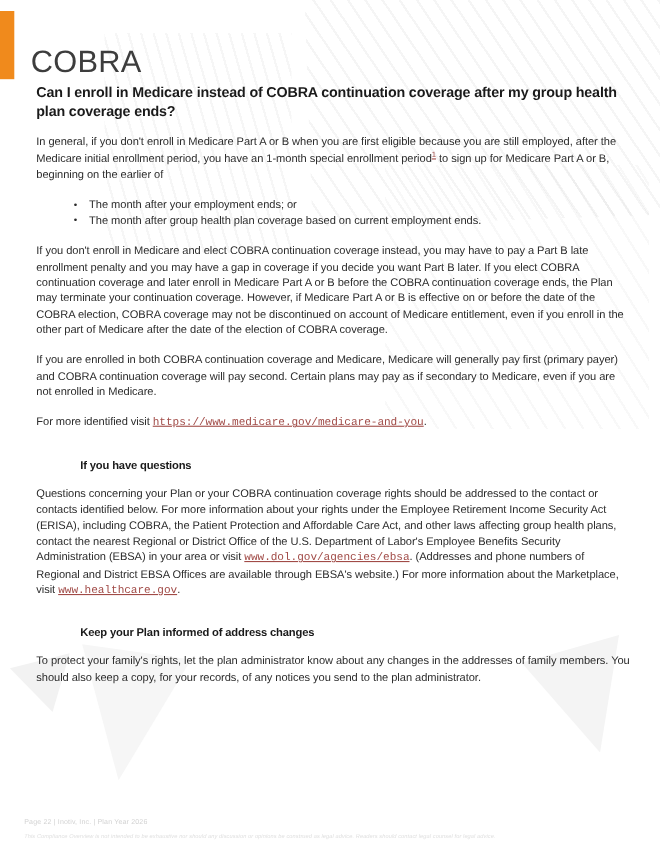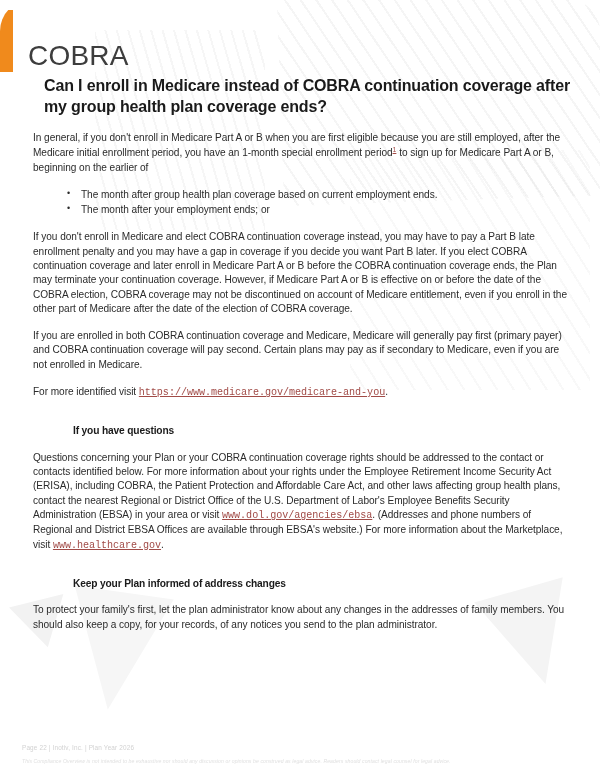--- a/index.html
+++ b/index.html
@@ -14,21 +14,20 @@
     color: #231f20;
     overflow: hidden;
   }
 
   #page {
     position: relative;
     width: 600px;
     height: 776px;
     background: #ffffff;
     overflow: hidden;
-    border-radius: 31px;
   }
 
   
   .deco-layer {
     position: absolute;
     inset: 0;
     pointer-events: none;
     z-index: 0;
   }
   .stripes-tr {
@@ -125,26 +124,26 @@
 
   
   .content {
     position: absolute;
     left: 33px;
     top: 76px;
     width: 540px;
     z-index: 2;
   }
   .q-heading {
-    font-size: 16px;
+    font-size: 13px;
     font-weight: 700;
     color: #1a1a1a;
     letter-spacing: -0.15px;
     line-height: 1.3;
-    margin: 0 0 13px 11px;
+    margin: 0 0 13px 0;
   }
   .sub-heading {
     font-size: 10.2px;
     font-weight: 700;
     color: #1a1a1a;
     letter-spacing: -0.15px;
     line-height: 1.3;
     margin: 0 0 13px 0;
     padding-left: 40px;
   }
@@ -228,41 +227,41 @@
   <div class="accent-bar"></div>
   <h1 class="page-title">COBRA</h1>
 
   <div class="content">
 
     <div class="q-heading">Can I enroll in Medicare instead of COBRA continuation coverage after my group health plan coverage ends?</div>
 
     <p class="body"><span>In general, if you don't enroll in Medicare Part A or B when you are first eligible because you are still employed, after the Medicare initial enrollment period, you have an 1-month special enrollment period</span><sup class="fn">1</sup><span> to sign up for Medicare Part A or B, beginning on the earlier of</span></p>
 
     <ul class="bullets">
+      <li>The month after your employment ends; or</li>
       <li>The month after group health plan coverage based on current employment ends.</li>
-      <li>The month after your employment ends; or</li>
     </ul>
 
     <p class="body">If you don't enroll in Medicare and elect COBRA continuation coverage instead, you may have to pay a Part B late enrollment penalty and you may have a gap in coverage if you decide you want Part B later.  If you elect COBRA continuation coverage and later enroll in Medicare Part A or B before the COBRA continuation coverage ends, the Plan may terminate your continuation coverage.  However, if Medicare Part A or B is effective on or before the date of the COBRA election, COBRA coverage may not be discontinued on account of Medicare entitlement, even if you enroll in the other part of Medicare after the date of the election of COBRA coverage.</p>
 
     <p class="body">If you are enrolled in both COBRA continuation coverage and Medicare, Medicare will generally pay first (primary payer) and COBRA continuation coverage will pay second.  Certain plans may pay as if secondary to Medicare, even if you are not enrolled in Medicare.</p>
 
     <p class="body"><span>For more identified visit </span><a class="doclink" href="#">https://www.medicare.gov/medicare-and-you</a><span>.</span></p>
 
     <div class="gap-lg"></div>
 
     <div class="sub-heading">If you have questions</div>
 
     <p class="body"><span>Questions concerning your Plan or your COBRA continuation coverage rights should be addressed to the contact or contacts identified below.  For more information about your rights under the Employee Retirement Income Security Act (ERISA), including COBRA, the Patient Protection and Affordable Care Act, and other laws affecting group health plans, contact the nearest Regional or District Office of the U.S. Department of Labor's Employee Benefits Security Administration (EBSA) in your area or visit </span><a class="doclink" href="#">www.dol.gov/agencies/ebsa</a><span>. (Addresses and phone numbers of Regional and District EBSA Offices are available through EBSA's website.) For more information about the Marketplace, visit </span><a class="doclink" href="#">www.healthcare.gov</a><span>.</span></p>
 
     <div class="gap-lg"></div>
 
     <div class="sub-heading">Keep your Plan informed of address changes</div>
 
-    <p class="body">To protect your family's first, let the plan administrator know about any changes in the addresses of family members.  You should also keep a copy, for your records, of any notices you send to the plan administrator.</p>
+    <p class="body">To protect your family's rights, let the plan administrator know about any changes in the addresses of family members.  You should also keep a copy, for your records, of any notices you send to the plan administrator.</p>
 
   </div>
 
   <div class="footer">
     <div class="footer-meta">Page 22  |  Inotiv, Inc.  |  Plan Year 2026</div>
     <div class="footer-disclaimer">This Compliance Overview is not intended to be exhaustive nor should any discussion or opinions be construed as legal advice.  Readers should contact legal counsel for legal advice.</div>
   </div>
 
 </div>
 

